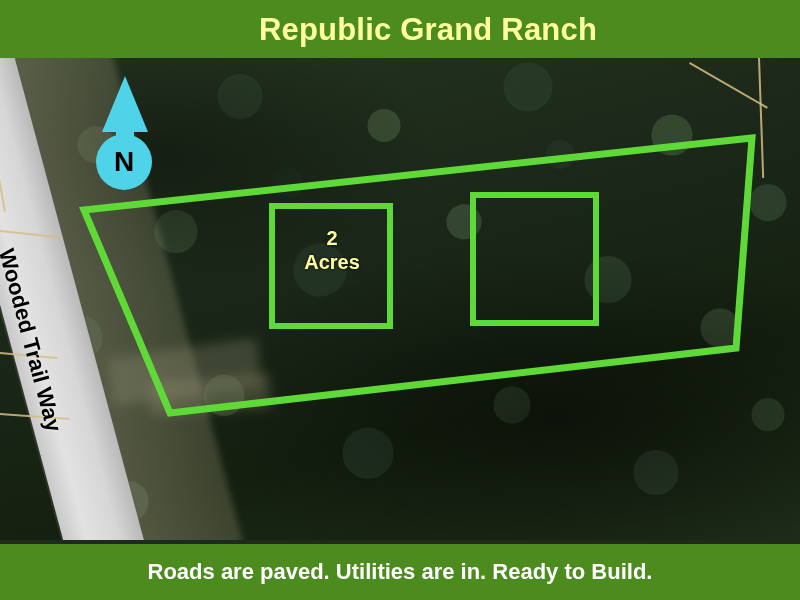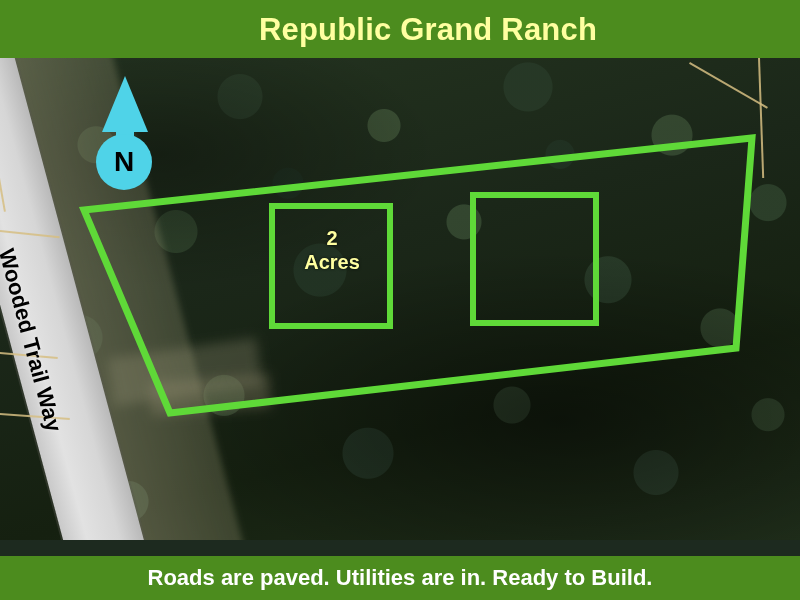--- a/index.html
+++ b/index.html
@@ -29,21 +29,21 @@
     justify-content: center;
     z-index: 40;
   }
   #header-bar {
     top: 0;
     height: 58px;
     padding-left: 28px;
   }
   #footer-bar {
     bottom: 0;
-    height: 44px;
+    height: 56px;
   }
   #header-title {
     color: #ffffa0;
     font-size: 31px;
     font-weight: bold;
     letter-spacing: 0.2px;
     text-align: center;
     line-height: 1;
   }
   #footer-text {

